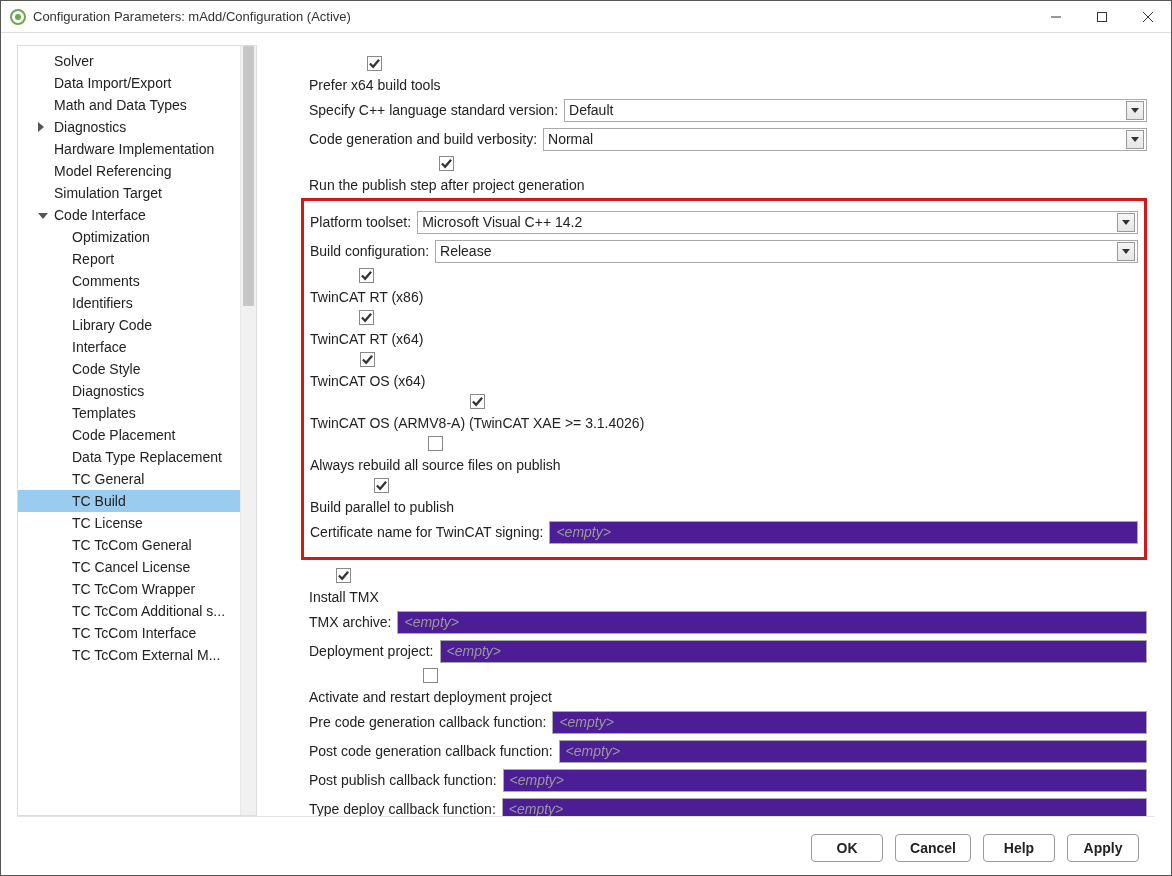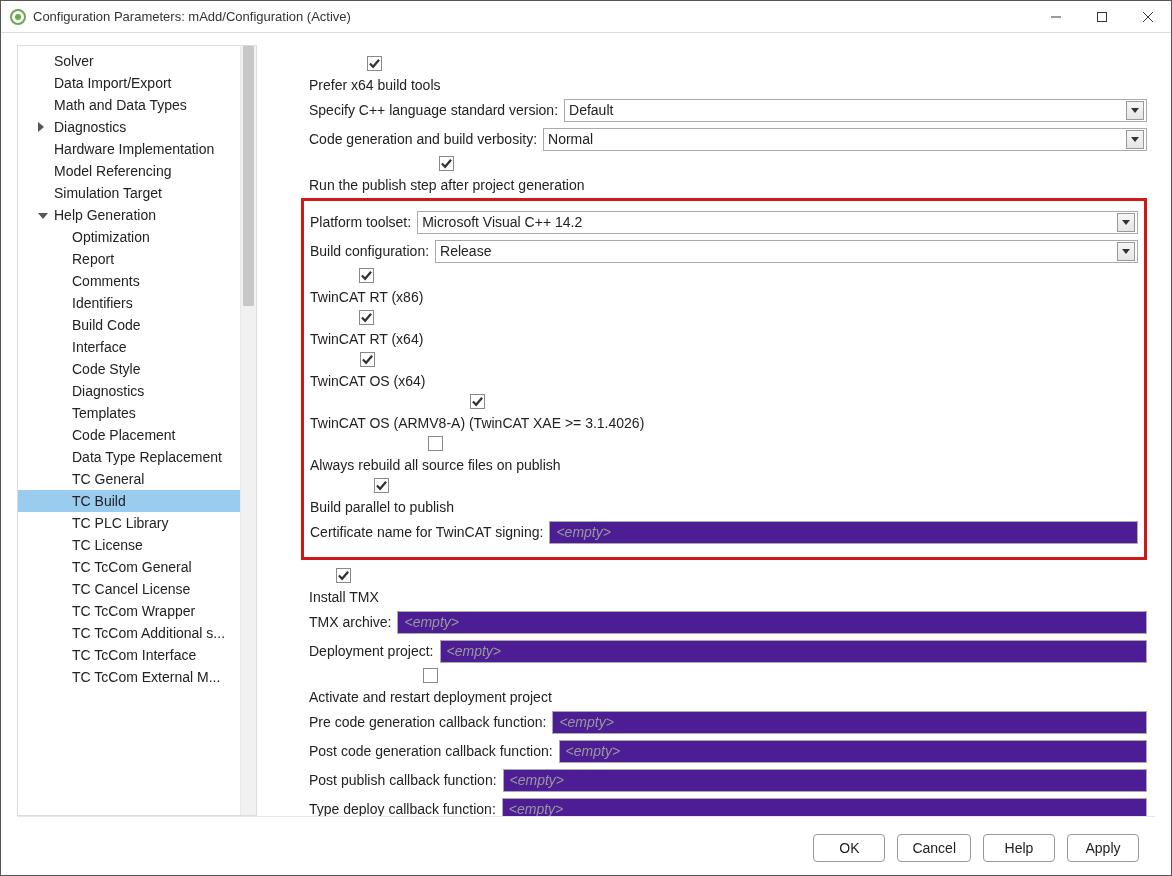--- a/index.html
+++ b/index.html
@@ -35,21 +35,21 @@
   .checkbox.checked svg { width:11px; height:11px; stroke:#333; stroke-width:2.5; fill:none;}
   .row-label { margin-right:6px; white-space:nowrap;}
   .select { flex:1; border:1px solid #aaa; height:23px; display:flex; align-items:center; padding:0 4px; background:#fff; position:relative; min-width:60px;}
   .select-val { flex:1; white-space:nowrap; overflow:hidden;}
   .select-btn { width:18px; height:19px; border:1px solid #999; background:linear-gradient(#f6f6f6,#e6e6e6); display:flex; align-items:center; justify-content:center; margin-right:-2px;}
   .select-btn:after { content:""; width:0; height:0; border-left:4px solid transparent; border-right:4px solid transparent; border-top:5px solid #333;}
   .text-input { flex:1; border:1px solid #aaa; height:23px; display:flex; align-items:center; padding:0 6px; background:#4c1d95; min-width:60px;}
   .text-input .placeholder { color:#999; font-style:italic;}
   .highlight-box { border:3px solid #d21919; padding:4px 6px 8px 6px; margin:4px 0 8px -8px;}
   .footer { height:46px; display:flex; justify-content:flex-end; align-items:center; gap:12px; padding:0 16px;}
-  .btn { min-width:72px; height:28px; border:1px solid #999; background:#fff; border-radius:4px; padding:0 14px; display:flex; align-items:center; justify-content:center; cursor:default;}
+  .btn { min-width:72px; height:28px; border:1px solid #999; background:#fff; border-radius:4px; padding:0 14px; display:flex; align-items:center; justify-content:center; cursor:default;font-weight:bold;}
   .settings { margin-right:8px; }
 </style>
 </head>
 <body>
 
 <div class="window">
 
   <div class="titlebar">
     <span class="icon-app">
       <svg viewBox="0 0 18 18">
@@ -86,35 +86,34 @@
       <div class="sidebar-wrap">
         <div class="sidebar">
           <ul class="tree">
             <li class="tree-item level1">Solver</li>
             <li class="tree-item level1">Data Import/Export</li>
             <li class="tree-item level1">Math and Data Types</li>
             <li class="tree-item level1 has-toggle collapsed" style="padding-left:36px">Diagnostics</li>
             <li class="tree-item level1">Hardware Implementation</li>
             <li class="tree-item level1">Model Referencing</li>
             <li class="tree-item level1">Simulation Target</li>
-            <li class="tree-item level1 has-toggle expanded" style="padding-left:36px">Help Generation</li>
+            <li class="tree-item level1 has-toggle expanded" style="padding-left:36px">Code Interface</li>
             <li class="tree-item level2">Optimization</li>
             <li class="tree-item level2">Report</li>
             <li class="tree-item level2">Comments</li>
             <li class="tree-item level2">Identifiers</li>
-            <li class="tree-item level2">Build Code</li>
+            <li class="tree-item level2">Library Code</li>
             <li class="tree-item level2">Interface</li>
             <li class="tree-item level2">Code Style</li>
             <li class="tree-item level2">Diagnostics</li>
             <li class="tree-item level2">Templates</li>
             <li class="tree-item level2">Code Placement</li>
             <li class="tree-item level2">Data Type Replacement</li>
             <li class="tree-item level2">TC General</li>
             <li class="tree-item level2 selected">TC Build</li>
-            <li class="tree-item level2">TC PLC Library</li>
             <li class="tree-item level2">TC License</li>
             <li class="tree-item level2">TC TcCom General</li>
             <li class="tree-item level2">TC Cancel License</li>
             <li class="tree-item level2">TC TcCom Wrapper</li>
             <li class="tree-item level2">TC TcCom Additional s...</li>
             <li class="tree-item level2">TC TcCom Interface</li>
             <li class="tree-item level2">TC TcCom External M...</li>
           </ul>
         </div>
         <div class="scrollbar">

